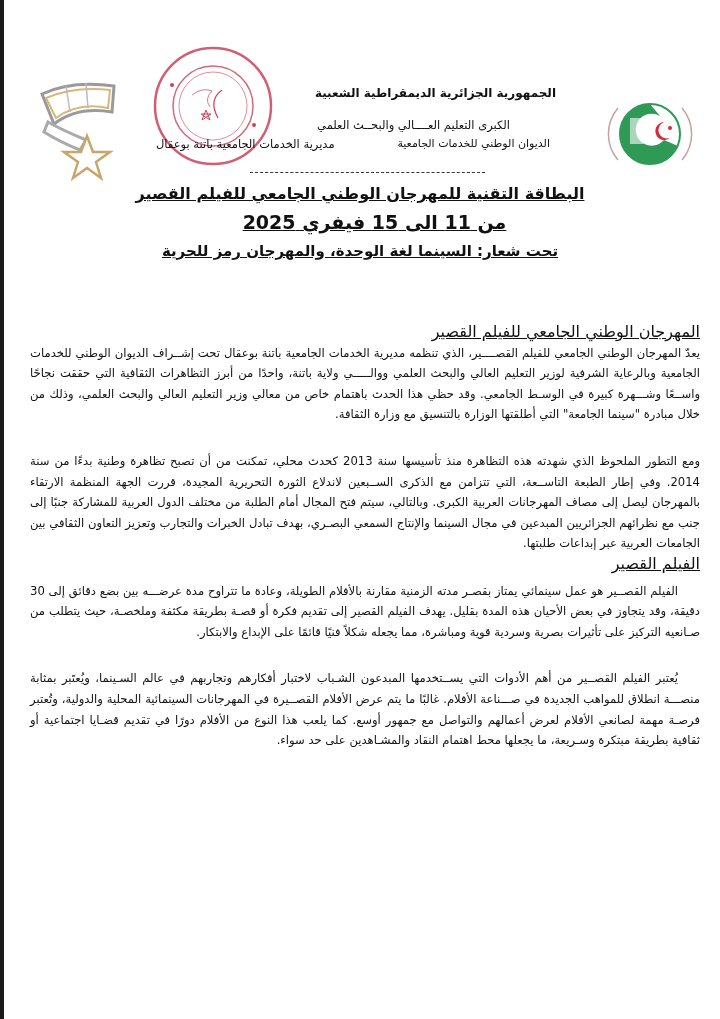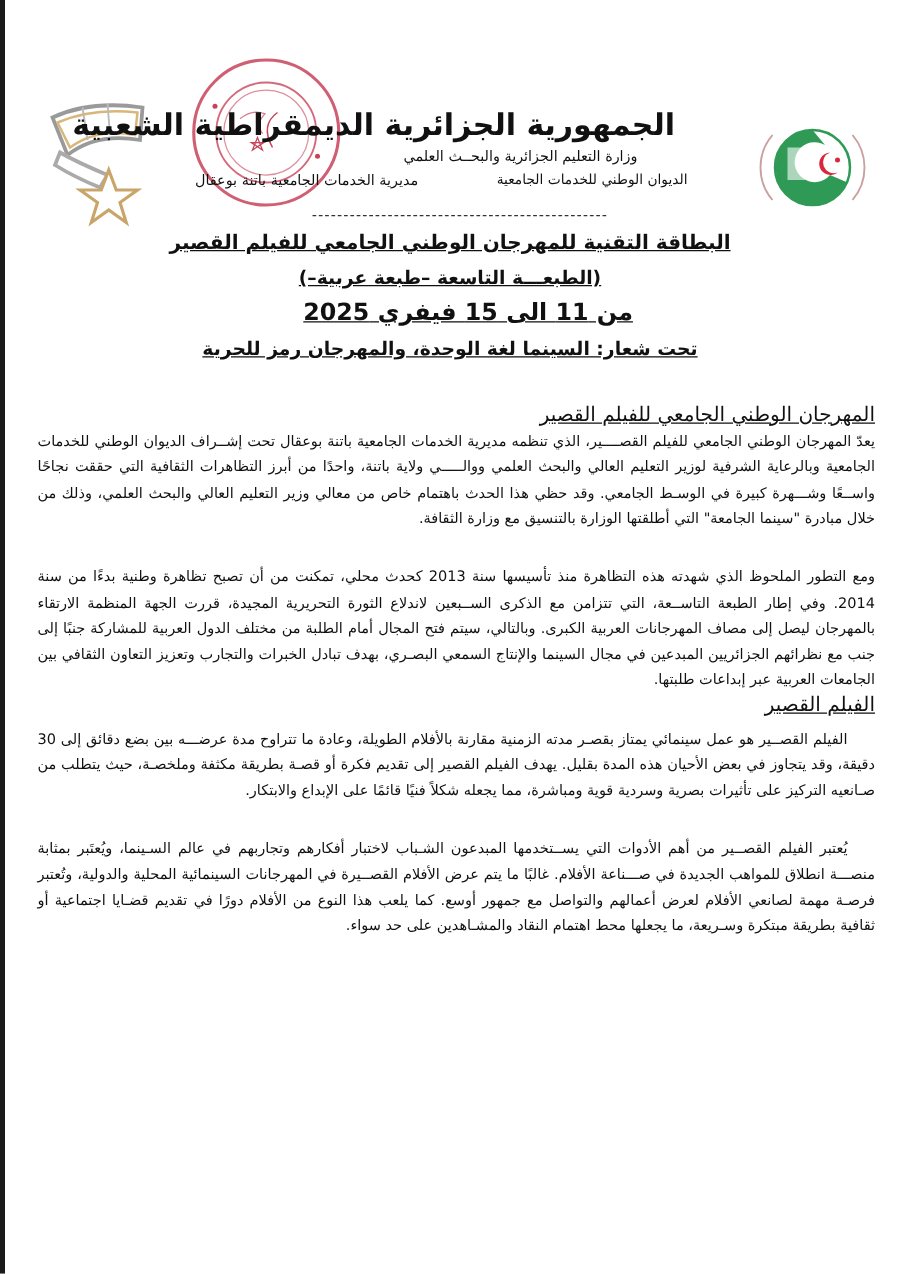--- a/index.html
+++ b/index.html
@@ -2,21 +2,21 @@
 <html><head>
 <meta charset="utf-8">
 <style>
   html, body { margin:0; padding:0; }
   body { width:720px; height:1019px; background:#ffffff; position:relative; overflow:hidden;
          font-family:"DejaVu Sans", sans-serif; color:#111; }
   .left-edge { position:absolute; left:0; top:0; width:4px; height:1019px; background:#1a1a1a; }
   .film-logo { position:absolute; left:32px; top:72px; width:90px; height:110px; }
   .stamp { position:absolute; left:152px; top:45px; width:122px; height:122px; }
   .right-logo { position:absolute; left:600px; top:88px; width:100px; height:92px; }
-  .republic { position:absolute; right:180px; top:86px; font-size:24px; font-weight:bold; direction:rtl; white-space:nowrap; }
+  .republic { position:absolute; right:164px; top:86px; font-size:12px; font-weight:bold; direction:rtl; white-space:nowrap; }
   .ministry { position:absolute; right:210px; top:118px; font-size:11.5px; direction:rtl; white-space:nowrap; }
   .office { position:absolute; right:170px; top:137px; font-size:11px; direction:rtl; white-space:nowrap; }
   .directorate { position:absolute; left:156px; top:137px; font-size:11.5px; direction:rtl; white-space:nowrap; }
   .header-rule { position:absolute; left:250px; top:172px; width:235px; border-top:1px dashed #333; }
   .titles { position:absolute; left:0; top:184px; width:720px; text-align:center; direction:rtl;text-decoration:underline; }
   .t1 { font-size:16px; font-weight:bold; margin-top:0; }
   .t2 { font-size:15px; font-weight:bold; margin-top:10px; }
   .t3 { font-size:19px; font-weight:bold; margin-top:8px;padding-left:29px; }
   .t4 { font-size:15px; font-weight:bold; margin-top:9px; }
   .content { position:absolute; left:30px; top:322px; width:670px; direction:rtl; text-align:justify;
@@ -56,28 +56,27 @@
   <path d="M18 72 A40 40 0 0 1 18 20" fill="none" stroke="#c9a0a0" stroke-width="1.5"></path>
   <path d="M82 20 A40 40 0 0 1 82 72" fill="none" stroke="#c9a0a0" stroke-width="1.5"></path>
   <circle cx="50" cy="46" r="30" fill="#ffffff" stroke="#2e9a55" stroke-width="2"></circle>
   <path d="M50 16 A30 30 0 1 0 78 58 L64 52 A16 16 0 1 1 60 28 Z" fill="#2e9a55"></path>
   <rect x="30" y="30" width="14" height="26" fill="#ffffff" opacity="0.6"></rect>
   <path d="M64 34 a9 9 0 1 0 6 16 a7 7 0 1 1 -6 -16 z" fill="#d8283b"></path>
   <circle cx="70" cy="40" r="2" fill="#d8283b"></circle>
 </svg>
 
 <div class="republic">الجمهورية الجزائرية الديمقراطية الشعبية</div>
-<div class="ministry">وزارة التعليم الجزائرية والبحــث العلمي</div>
+<div class="ministry">الكبرى التعليم العــــالي والبحــث العلمي</div>
 <div class="office">الديوان الوطني للخدمات الجامعية</div>
 <div class="directorate">مديرية الخدمات الجامعية باتنة بوعقال</div>
 <div class="header-rule"></div>
 
 <div class="titles">
   <div class="t1">البطاقة التقنية للمهرجان الوطني الجامعي للفيلم القصير</div>
-  <div class="t2">(الطبعـــة التاسعة –طبعة عربية–)</div>
   <div class="t3">من 11 الى 15 فيفري 2025</div>
   <div class="t4">تحت شعار: السينما لغة الوحدة، والمهرجان رمز للحرية</div>
 </div>
 
 <div class="content">
   <div class="sec-head">المهرجان الوطني الجامعي للفيلم القصير</div>
   <p>يعدّ المهرجان الوطني الجامعي للفيلم القصــــير، الذي تنظمه مديرية الخدمات الجامعية باتنة بوعقال تحت إشــراف الديوان الوطني للخدمات الجامعية وبالرعاية الشرفية لوزير التعليم العالي والبحث العلمي ووالـــــي ولاية باتنة، واحدًا من أبرز التظاهرات الثقافية التي حققت نجاحًا واســعًا وشـــهرة كبيرة في الوسـط الجامعي. وقد حظي هذا الحدث باهتمام خاص من معالي وزير التعليم العالي والبحث العلمي، وذلك من خلال مبادرة "سينما الجامعة" التي أطلقتها الوزارة بالتنسيق مع وزارة الثقافة.</p>
   <div class="gap1"></div>
   <p>ومع التطور الملحوظ الذي شهدته هذه التظاهرة منذ تأسيسها سنة 2013 كحدث محلي، تمكنت من أن تصبح تظاهرة وطنية بدءًا من سنة 2014. وفي إطار الطبعة التاســعة، التي تتزامن مع الذكرى الســبعين لاندلاع الثورة التحريرية المجيدة، قررت الجهة المنظمة الارتقاء بالمهرجان ليصل إلى مصاف المهرجانات العربية الكبرى. وبالتالي، سيتم فتح المجال أمام الطلبة من مختلف الدول العربية للمشاركة جنبًا إلى جنب مع نظرائهم الجزائريين المبدعين في مجال السينما والإنتاج السمعي البصـري، بهدف تبادل الخبرات والتجارب وتعزيز التعاون الثقافي بين الجامعات العربية عبر إبداعات طلبتها.</p>
   <div class="sec-head">الفيلم القصير</div>

